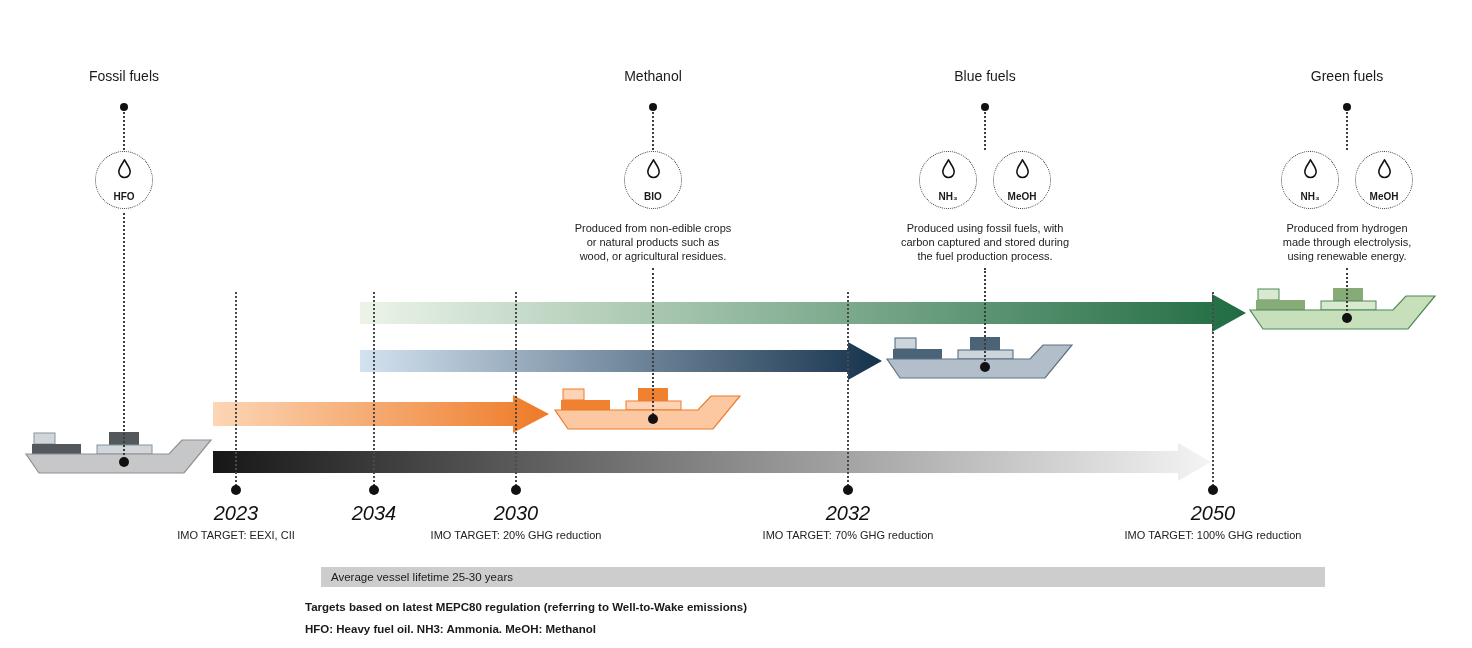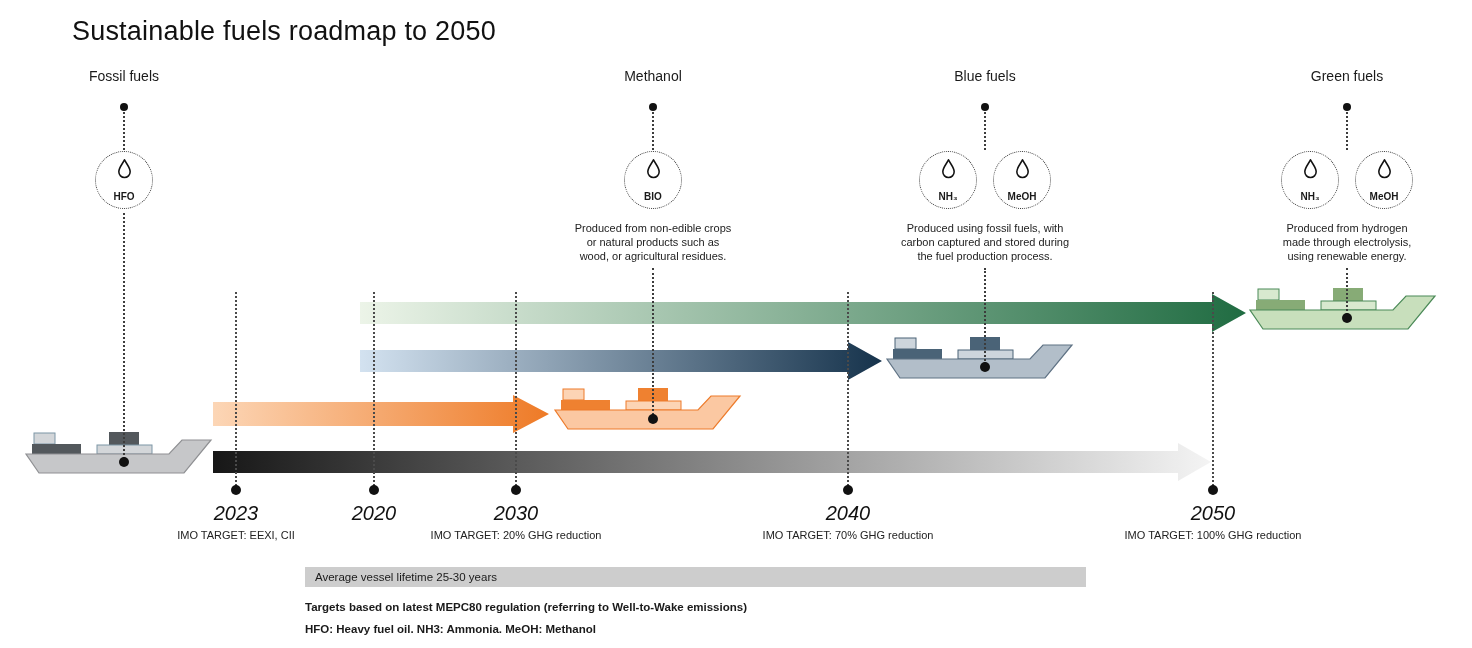--- a/index.html
+++ b/index.html
@@ -89,21 +89,20 @@
     </svg>
 
   <svg class="ship" width="190" height="42" style="left:885px;top:337px;--hull:#b2bec9;--hullstroke:#5f7284;--dark:#4a6377;--light:#cdd5dc;--stroke:#4a6377">
     <use href="#ship-shape"></use>
     </svg>
 
   <svg class="ship" width="190" height="42" style="left:1248px;top:288px;--hull:#c8dfbc;--hullstroke:#4b8a58;--dark:#87ab76;--light:#d8e9cf;--stroke:#4b8a58">
     <use href="#ship-shape"></use>
     </svg>
 
-  <div class="abs title" style="left:72px;top:16px">Sustainable fuels roadmap to 2050</div>
 
   <div class="abs fuel-label" style="left:124px;top:68px">Fossil fuels</div>
   <div class="abs dot" style="left:124px;top:107px"></div>
   <div class="abs vline" style="left:124px;top:112px;height:38px"></div>
   <div class="abs fuel-circle" style="left:124px;top:151px">
     <svg width="17" height="22" viewBox="0 0 24 30">
       <path d="M12 2 C 9.5 7.5, 4 13, 4 19 a8 8 0 0 0 16 0 C 20 13, 14.5 7.5, 12 2 Z" fill="#fff" stroke="#111" stroke-width="2.2" stroke-linejoin="round"></path>
     </svg>
     <div class="code">HFO</div>
   </div>
@@ -167,35 +166,35 @@
   <div class="abs vline" style="left:1347px;top:268px;height:47px"></div>
   <div class="abs dot big" style="left:1347px;top:318px"></div>
 
   <div class="abs year-line" style="left:236px;top:292px;height:194px"></div>
   <div class="abs dot big" style="left:236px;top:490px"></div>
   <div class="abs year" style="left:236px;top:502px">2023</div>
   <div class="abs imo" style="left:236px;top:529px">IMO TARGET: EEXI, CII</div>
 
   <div class="abs year-line" style="left:374px;top:292px;height:194px"></div>
   <div class="abs dot big" style="left:374px;top:490px"></div>
-  <div class="abs year" style="left:374px;top:502px">2020</div>
+  <div class="abs year" style="left:374px;top:502px">2034</div>
   <div class="abs imo" style="left:374px;top:529px"></div>
 
   <div class="abs year-line" style="left:516px;top:292px;height:194px"></div>
   <div class="abs dot big" style="left:516px;top:490px"></div>
   <div class="abs year" style="left:516px;top:502px">2030</div>
   <div class="abs imo" style="left:516px;top:529px">IMO TARGET: 20% GHG reduction</div>
 
   <div class="abs year-line" style="left:848px;top:292px;height:194px"></div>
   <div class="abs dot big" style="left:848px;top:490px"></div>
-  <div class="abs year" style="left:848px;top:502px">2040</div>
+  <div class="abs year" style="left:848px;top:502px">2032</div>
   <div class="abs imo" style="left:848px;top:529px">IMO TARGET: 70% GHG reduction</div>
 
   <div class="abs year-line" style="left:1213px;top:292px;height:194px"></div>
   <div class="abs dot big" style="left:1213px;top:490px"></div>
   <div class="abs year" style="left:1213px;top:502px">2050</div>
   <div class="abs imo" style="left:1213px;top:529px">IMO TARGET: 100% GHG reduction</div>
 
-  <div class="abs lifetime-bar" style="left:305px;top:567px;width:781px"><span>Average vessel lifetime 25-30 years</span></div>
+  <div class="abs lifetime-bar" style="left:321px;top:567px;width:1004px"><span>Average vessel lifetime 25-30 years</span></div>
   <div class="abs footnote" style="left:305px;top:601px">Targets based on latest MEPC80 regulation (referring to Well-to-Wake emissions)</div>
   <div class="abs footnote" style="left:305px;top:623px">HFO: Heavy fuel oil. NH3: Ammonia. MeOH: Methanol</div>
 
 </div>
 
 </body></html>

